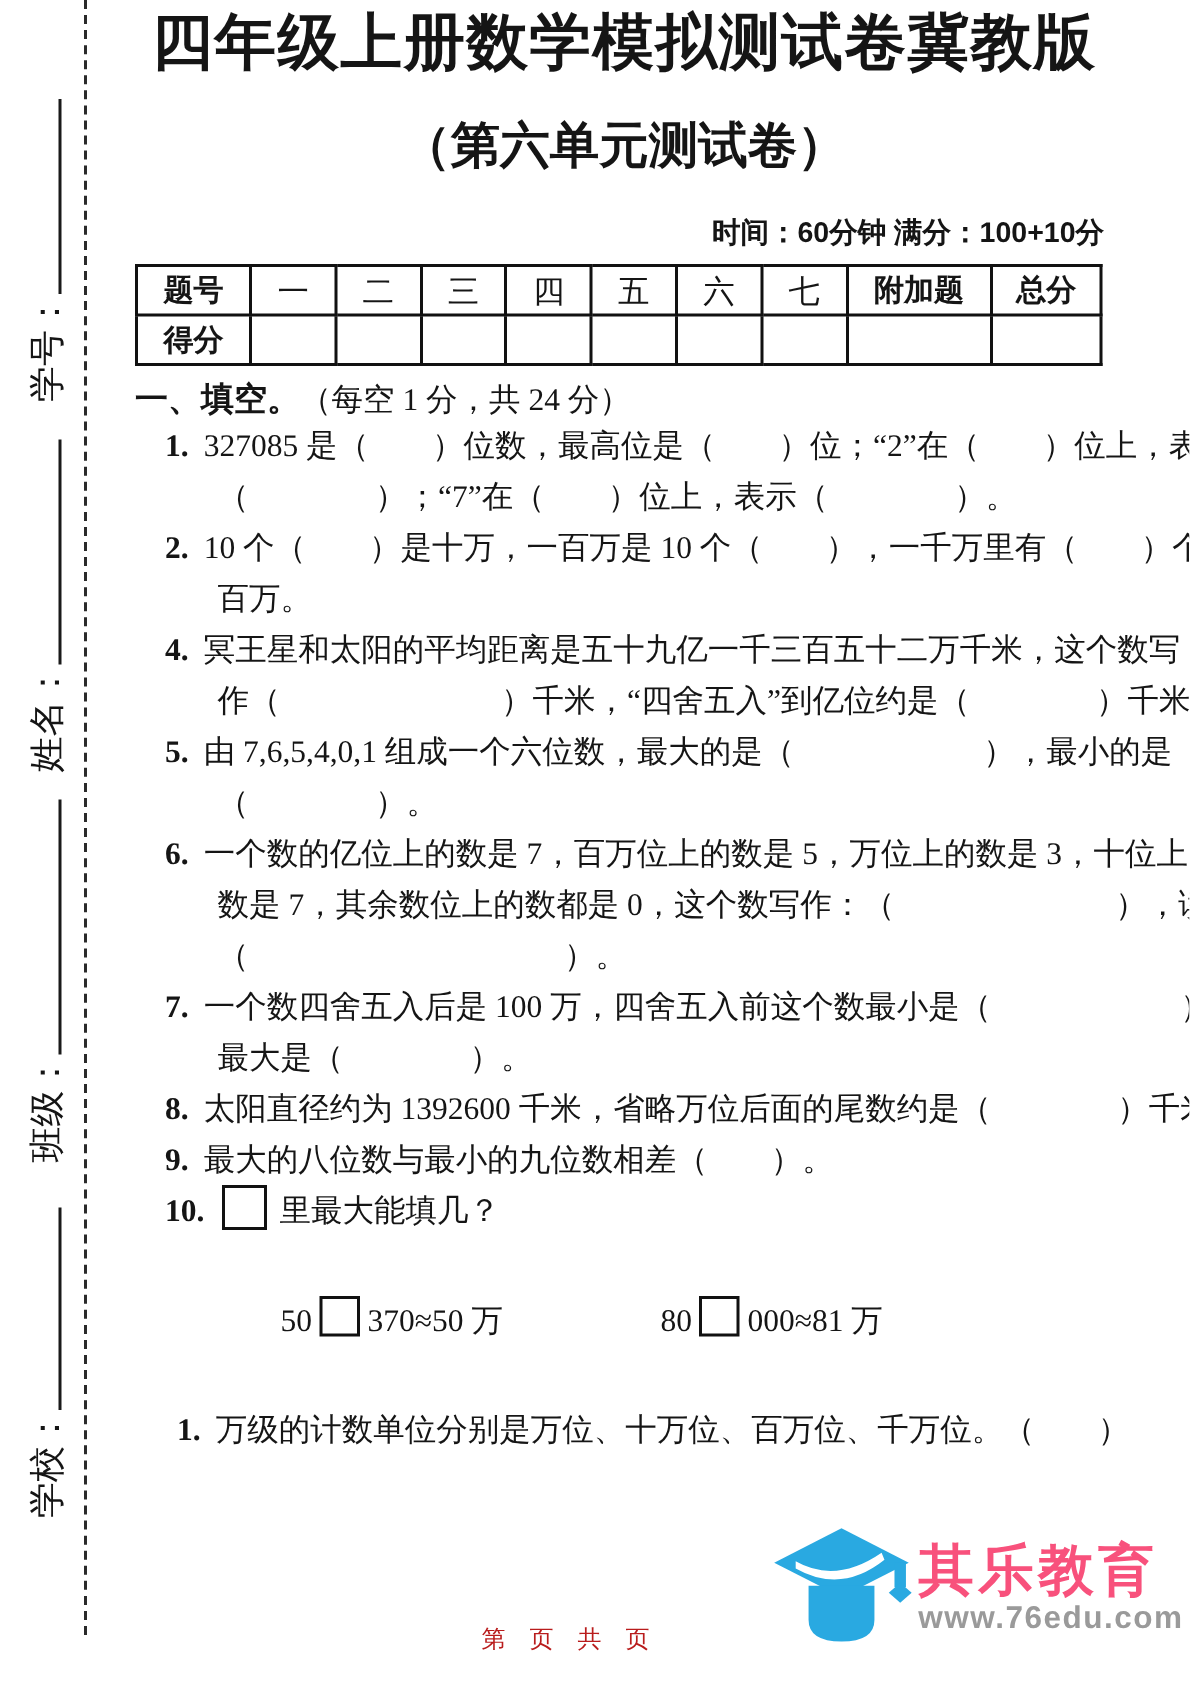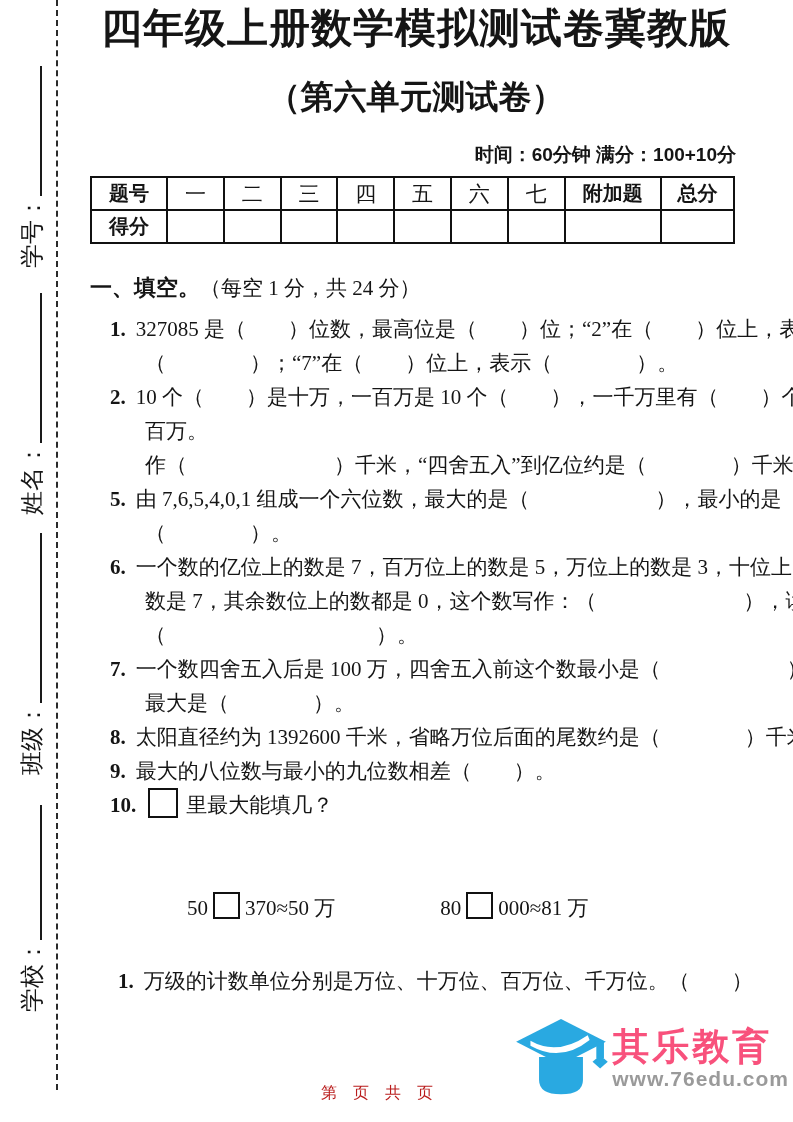--- a/index.html
+++ b/index.html
@@ -25,34 +25,34 @@
   .subtitle { margin-top:22px; text-align:center; font-family:"Liberation Sans",sans-serif;
               font-weight:bold; font-size:33px; }
   .time     { margin-top:22px; text-align:right; padding-right:6px;
               font-family:"Liberation Sans",sans-serif; font-weight:bold; font-size:19px; }
 
   table.score { border-collapse:collapse; margin-top:8px; width:645px; table-layout:fixed; }
   .score th, .score td { border:2px solid #111; height:31px; padding:0; text-align:center; vertical-align:middle; }
   .score .lblcell { font-family:"Liberation Sans",sans-serif; font-size:20px; font-weight:bold; }
   .score .numcell { font-size:21px; font-weight:normal; }
 
-  .sec-head { margin-top:20px; font-size:21px; line-height:48px; white-space:pre; }
+  .sec-head { margin-top:8px; font-size:21px; line-height:28px; white-space:pre; }
   .sec-head .hb { font-family:"Liberation Sans",sans-serif; font-weight:bold; font-size:22px; }
 
   .q-line  { font-size:21px; line-height:34px; white-space:pre; }
   .q-first { padding-left:20px; }
   .q-first .qn { font-weight:bold; margin-right:10px; }
   .q-cont  { padding-left:55px; }
 
   .sq { display:inline-block; width:23px; height:23px; border:2px solid #111;
         vertical-align:-4px; margin:0 5px; background:#fff; }
   .sq-big { width:26px; height:26px; vertical-align:-6px; margin:0 8px 0 2px; }
   .eq-line { padding-left:55px; margin-top:5px; font-size:21px; line-height:34px; white-space:pre; }
   .eq { display:inline-block; }
-  .eq2 { margin-left:105px;margin-top:30px; }
+  .eq2 { margin-left:105px; }
 
   .judge-row { display:flex; justify-content:space-between; font-size:21px;
                line-height:36px; margin-top:4px; padding-left:28px; white-space:pre; }
   .judge-row .qn { font-weight:bold; margin-right:10px; }
 
   .page-footer { position:absolute; left:250px; width:260px; bottom:18px; text-align:center;
                  font-size:16px; letter-spacing:6px; color:#b91c1c; }
 
   .logo { position:absolute; right:4px; bottom:21px; display:flex; align-items:center; }
   .logo svg { width:98px; height:84px; }
@@ -131,20 +131,21 @@
 
     <div>
       <div class="q-line q-first"><b class="qn">1.</b><span>327085 是（　　）位数，最高位是（　　）位；“2”在（　　）位上，表示</span></div>
       <div class="q-line q-cont">（　　　　）；“7”在（　　）位上，表示（　　　　）。</div>
     </div>
     <div>
       <div class="q-line q-first"><b class="qn">2.</b><span>10 个（　　）是十万，一百万是 10 个（　　），一千万里有（　　）个一</span></div>
       <div class="q-line q-cont">百万。</div>
     </div>
     <div>
+      <div class="q-line q-first"><b class="qn">4.</b><span>冥王星和太阳的平均距离是五十九亿一千三百五十二万千米，这个数写</span></div>
       <div class="q-line q-cont">作（　　　　　　　）千米，“四舍五入”到亿位约是（　　　　）千米。</div>
     </div>
     <div>
       <div class="q-line q-first"><b class="qn">5.</b><span>由 7,6,5,4,0,1 组成一个六位数，最大的是（　　　　　　），最小的是</span></div>
       <div class="q-line q-cont">（　　　　）。</div>
     </div>
     <div>
       <div class="q-line q-first"><b class="qn">6.</b><span>一个数的亿位上的数是 7，百万位上的数是 5，万位上的数是 3，十位上的</span></div>
       <div class="q-line q-cont">数是 7，其余数位上的数都是 0，这个数写作：（　　　　　　　），读作：</div>
       <div class="q-line q-cont">（　　　　　　　　　　）。</div>

